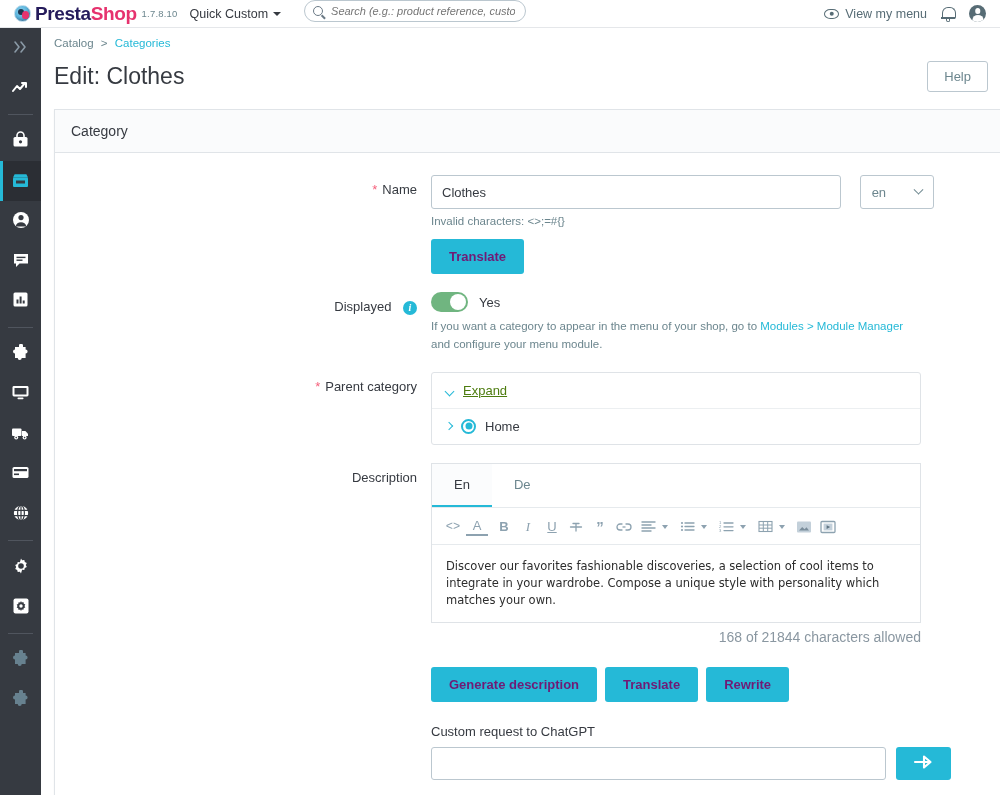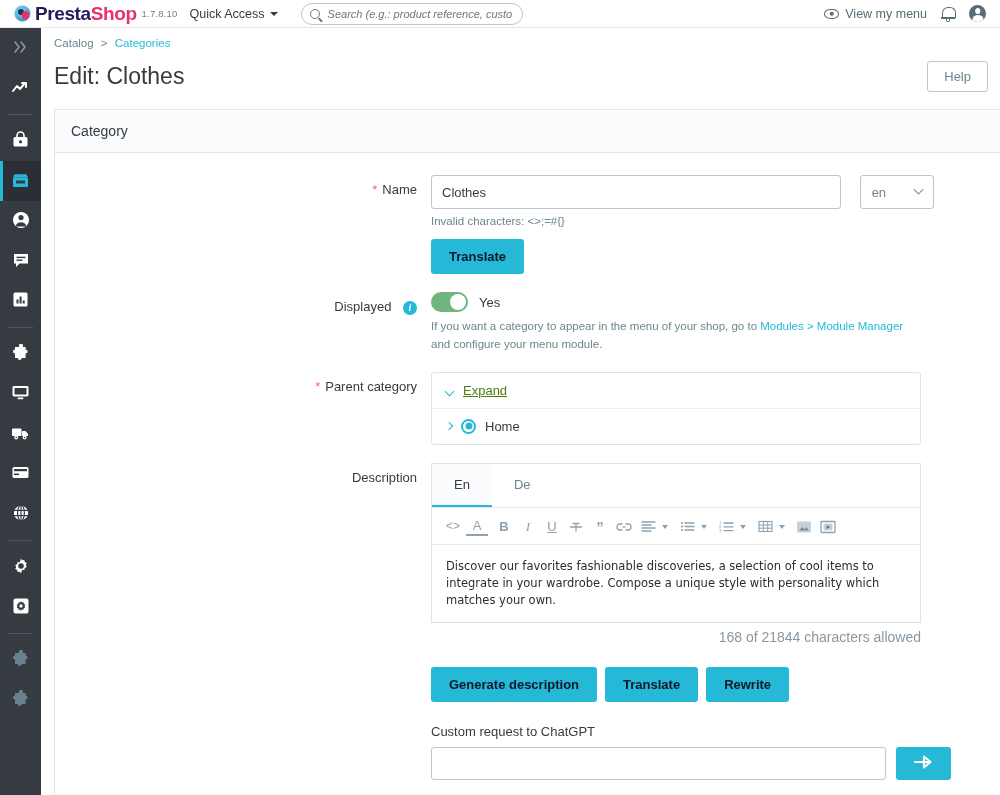--- a/index.html
+++ b/index.html
@@ -12,21 +12,21 @@
     font-size: 13px;
     color: #363a41;
   }
 
   
   #header {
     position: absolute; top: 0; left: 0;
     width: 1000px; height: 28px;
     background: #ffffff;
     border-bottom: 1px solid #e5e7ea;
-    display: flex; align-items: center;
+    display: flex; 
     z-index: 30;
   }
   #brand { display: flex; align-items: center; margin-left: 14px; }
   .ps-logo-circle {
     width: 17px; height: 17px; border-radius: 50%;
     background: radial-gradient(circle at 40% 35%, #8fd4ef 0%, #5bb4dd 45%, #2c4a6b 100%);
     border: 1px solid #b9d9ea;
     position: relative; overflow: hidden;
     margin-right: 4px; flex: 0 0 auto;
   }
@@ -196,21 +196,21 @@
     background: #fff; display: inline-flex; align-items: center;
     justify-content: space-between; padding: 0 11px;
     font-size: 13px; color: #6c868e; cursor: pointer; vertical-align: top;
   }
   .chev {
     width: 7px; height: 7px; border-right: 1.8px solid #6c868e;
     border-bottom: 1.8px solid #6c868e; transform: rotate(45deg) translate(-2px,-2px);
   }
   .help-text { font-size: 11.5px; color: #6c868e; margin-top: 6px; }
   .btn-cyan {
-    background: #25b9d7; color: #0f172a; border: 0; border-radius: 3px;
+    background: #25b9d7; color: #701a75; border: 0; border-radius: 3px;
     font-size: 13px; font-weight: bold; padding: 10px 18px; cursor: pointer;
     font-family: "Liberation Sans", sans-serif;
   }
 
   
   .toggle-row { display: flex; align-items: center; }
   .toggle {
     width: 37px; height: 20px; border-radius: 10px; background: #70b580;
     position: relative; cursor: pointer; flex: 0 0 auto;
   }
@@ -309,21 +309,21 @@
 <body>
 
 <div id="header">
   <div id="brand">
     <span class="ps-logo-circle"></span>
     <span class="brand-text"><span class="brand-presta">Presta</span><span class="brand-shop">Shop</span></span>
     <span class="ps-version">1.7.8.10</span>
   </div>
 
   <div id="quick-access">
-    <span>Quick Access</span>
+    <span>Quick Custom</span>
     <span class="caret-down"></span>
   </div>
 
   <div id="search-wrap">
     <span class="search-glass"></span>
     <input id="search-input" type="text" placeholder="Search (e.g.: product reference, custom" style="">
   </div>
 
   <div id="header-right">
     <div id="view-store">

